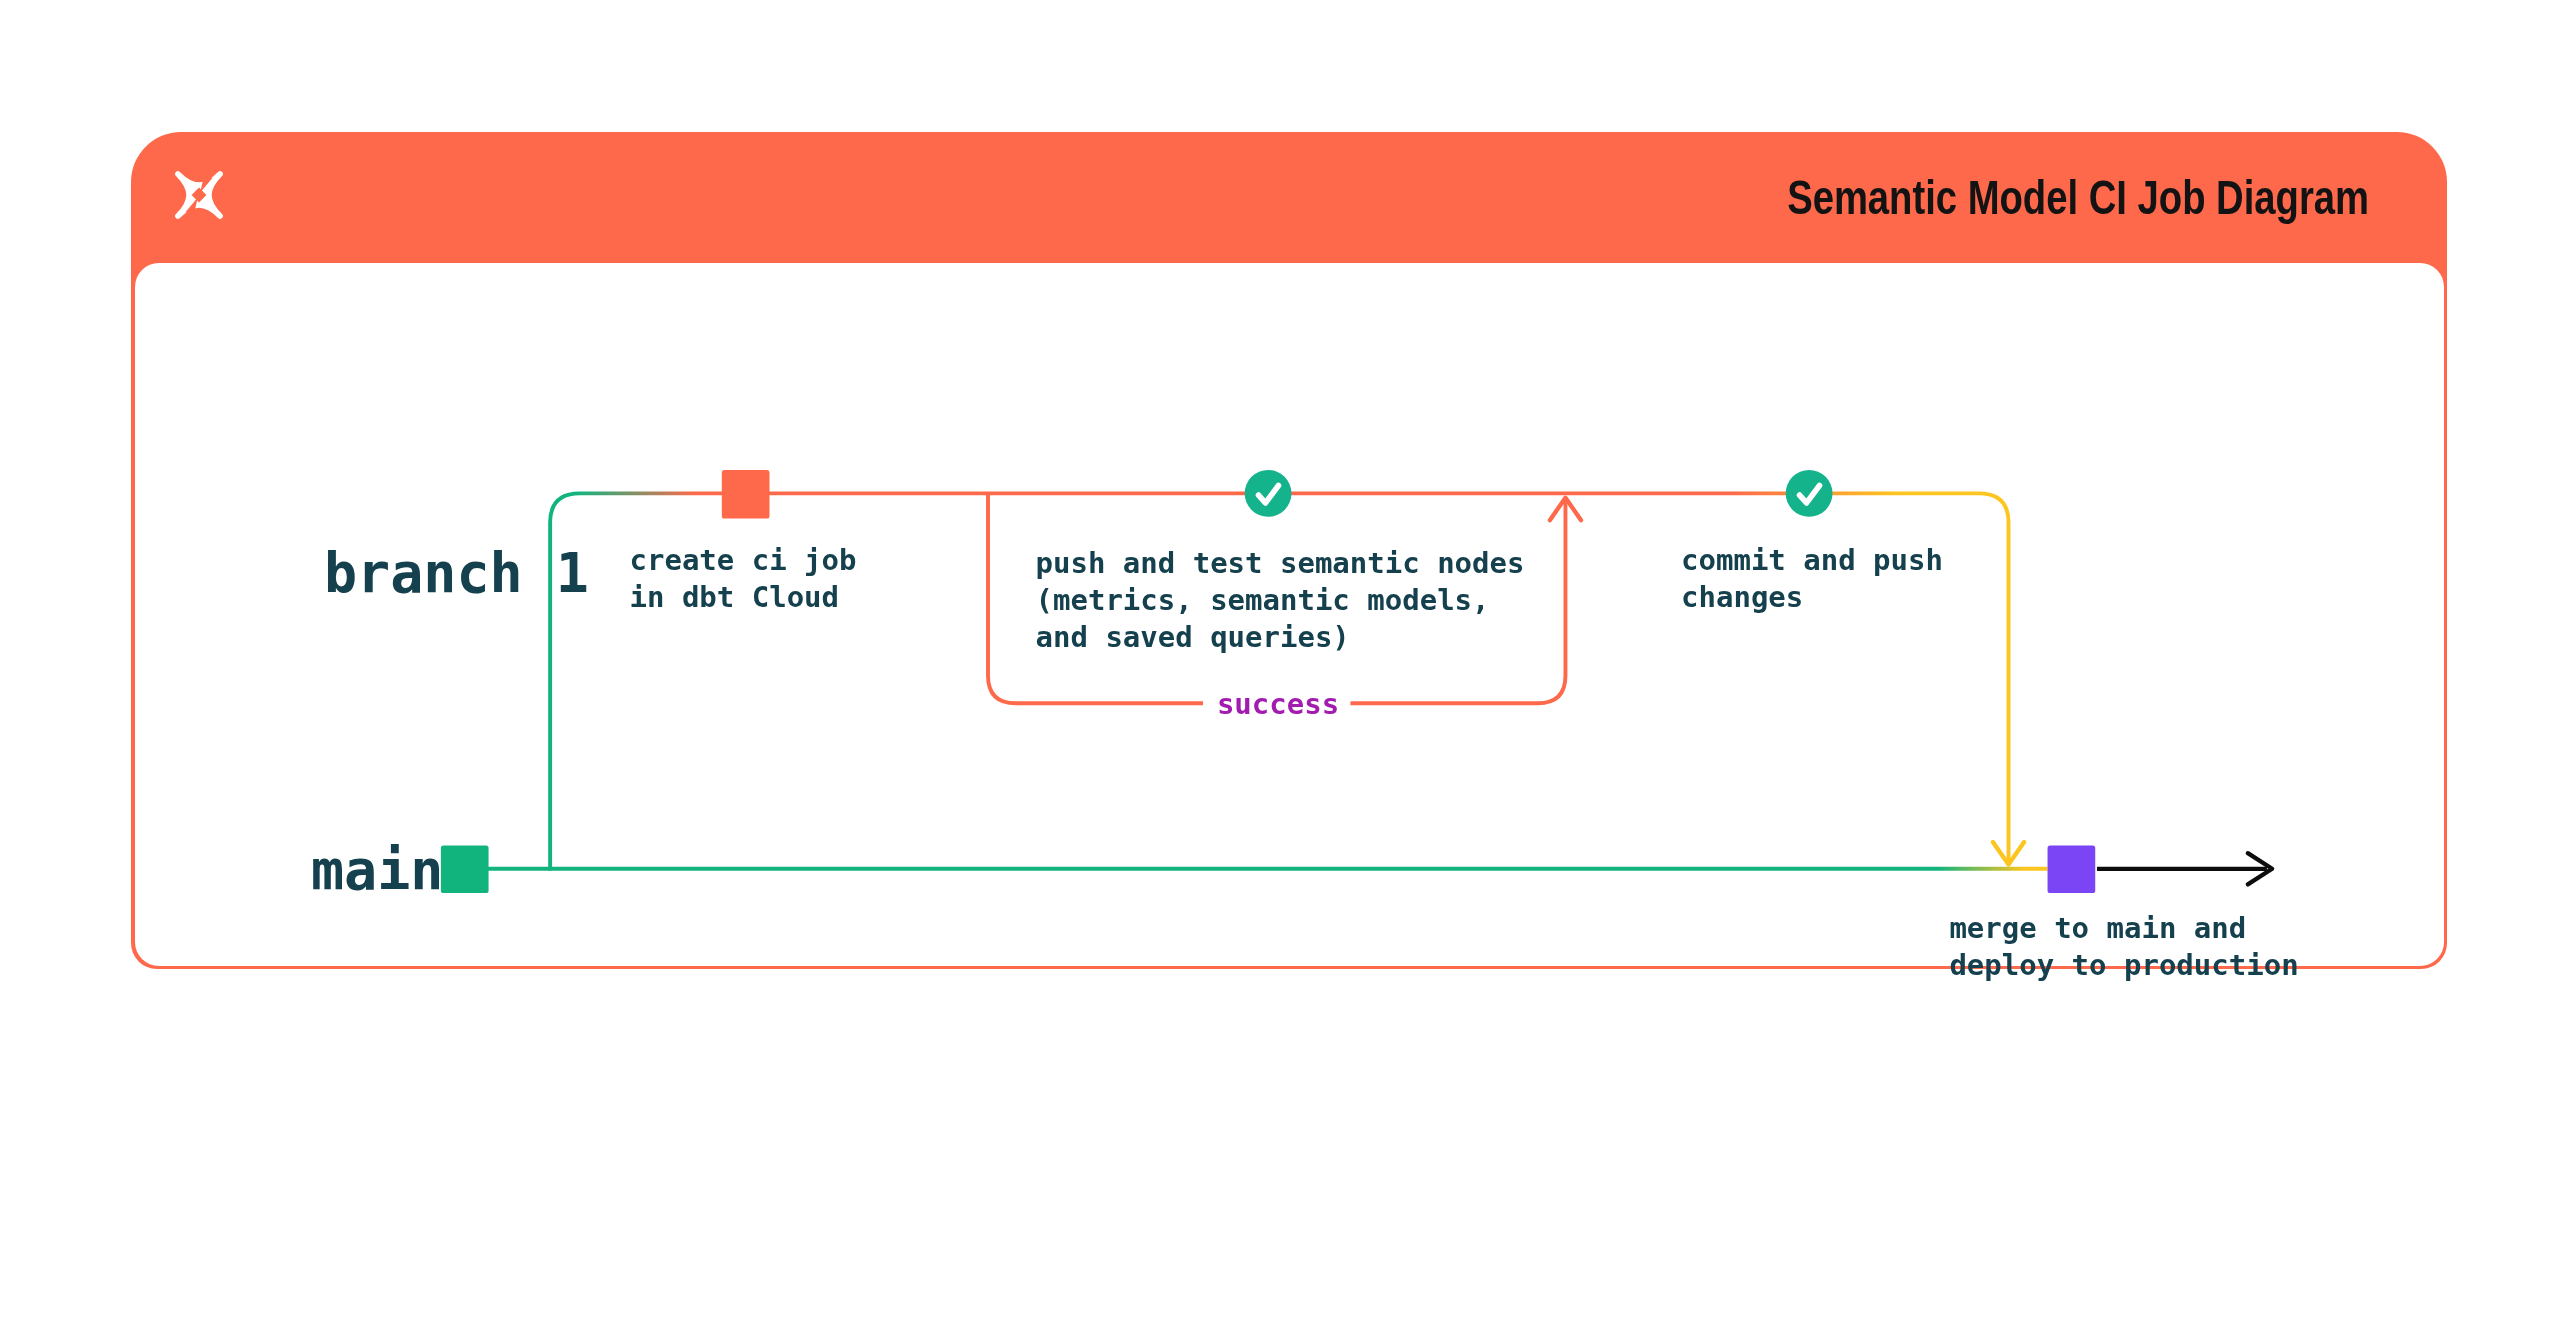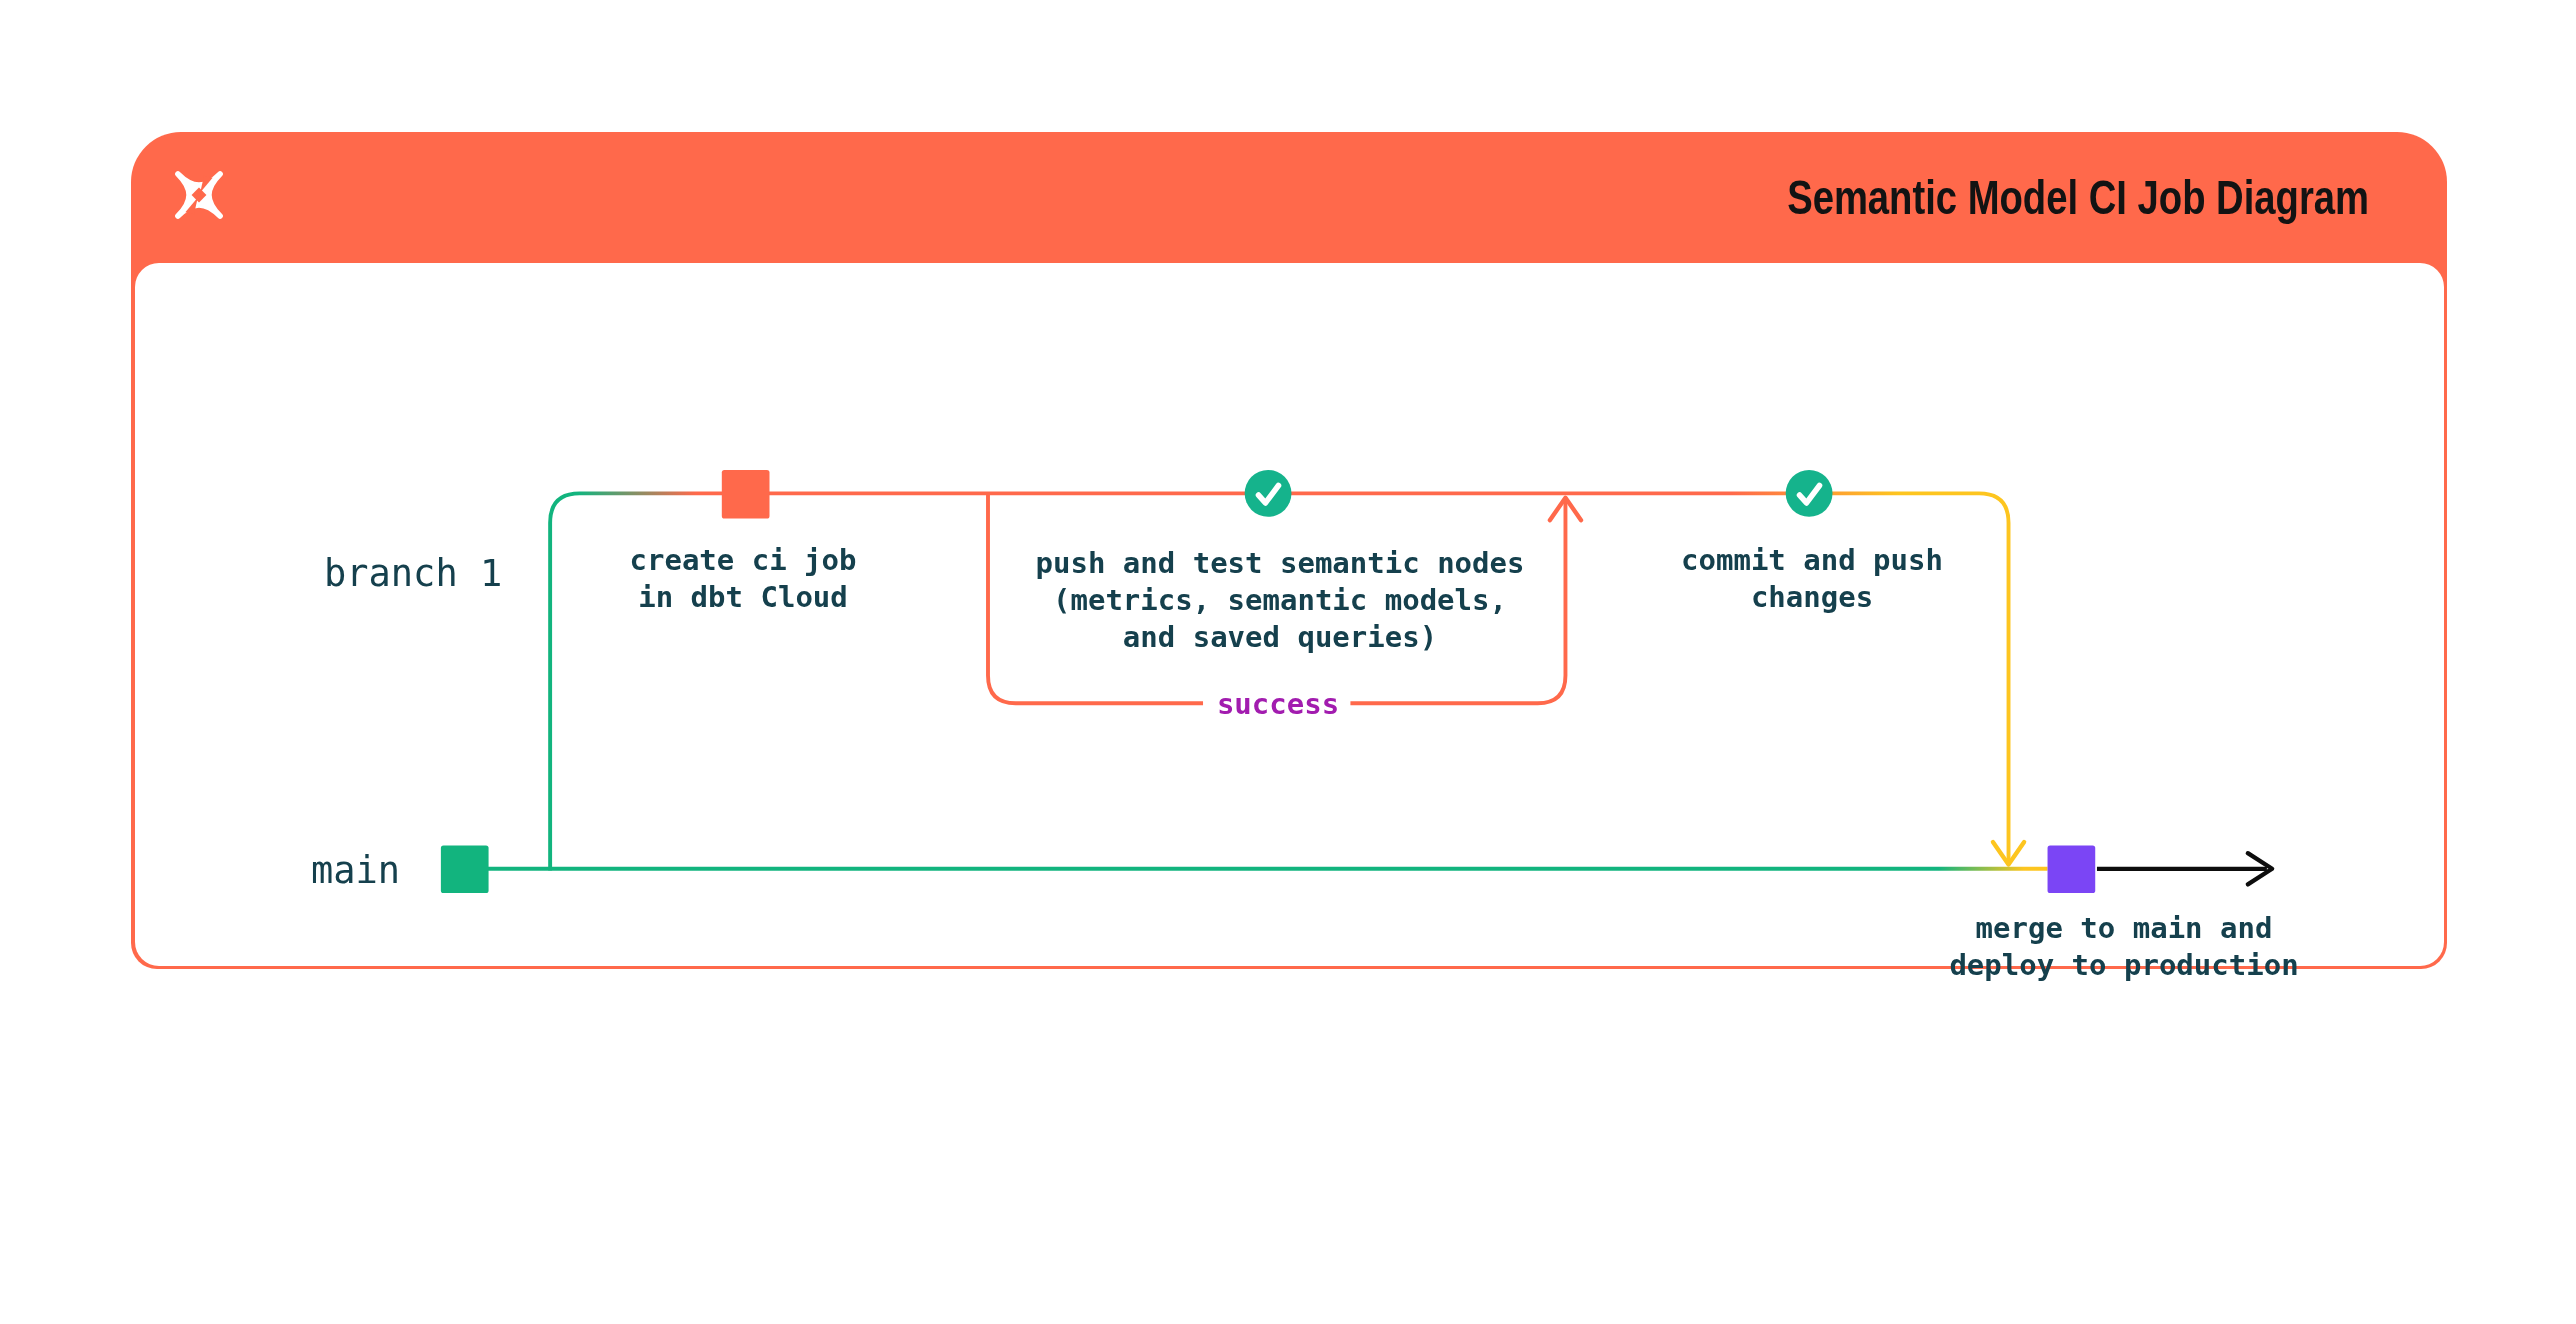--- a/index.html
+++ b/index.html
@@ -39,32 +39,32 @@
     font-weight: bold;
     font-size: 49px;
     color: #131313;
     white-space: nowrap;
   }
 
   
   svg.diagram { left: 0; top: 0; width: 2576px; height: 1324px; pointer-events: none; }
 
   .lane-label {
-    font-weight: normal;
-    font-size: 37px;
+    font-weight: bold;
+    font-size: 55px;
     color: #15404D;
     transform: translateY(-52%);
     white-space: nowrap;
   }
   .node-label {
     font-weight: bold;
     font-size: 29px;
     line-height: 37px;
     color: #15404D;
-    text-align: center;
+    text-align: left;
     white-space: pre-line;
     transform: translate(-50%, -50%);
     width: max-content;
   }
   .success-label {
     font-weight: bold;
     font-size: 29px;
     color: #a21caf;
     transform: translate(-50%, -50%);
     white-space: nowrap;

